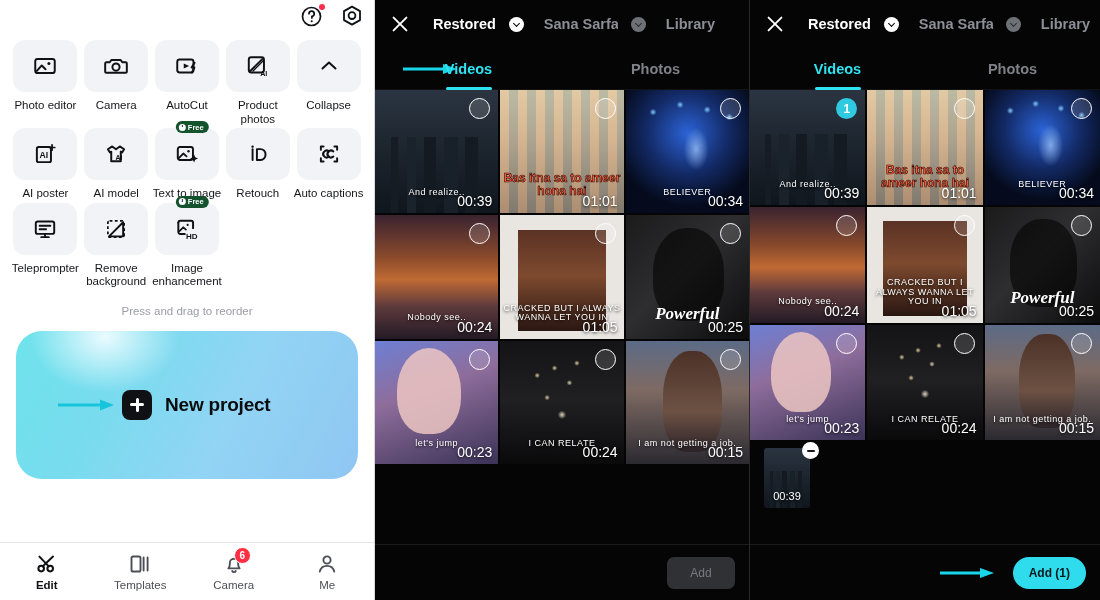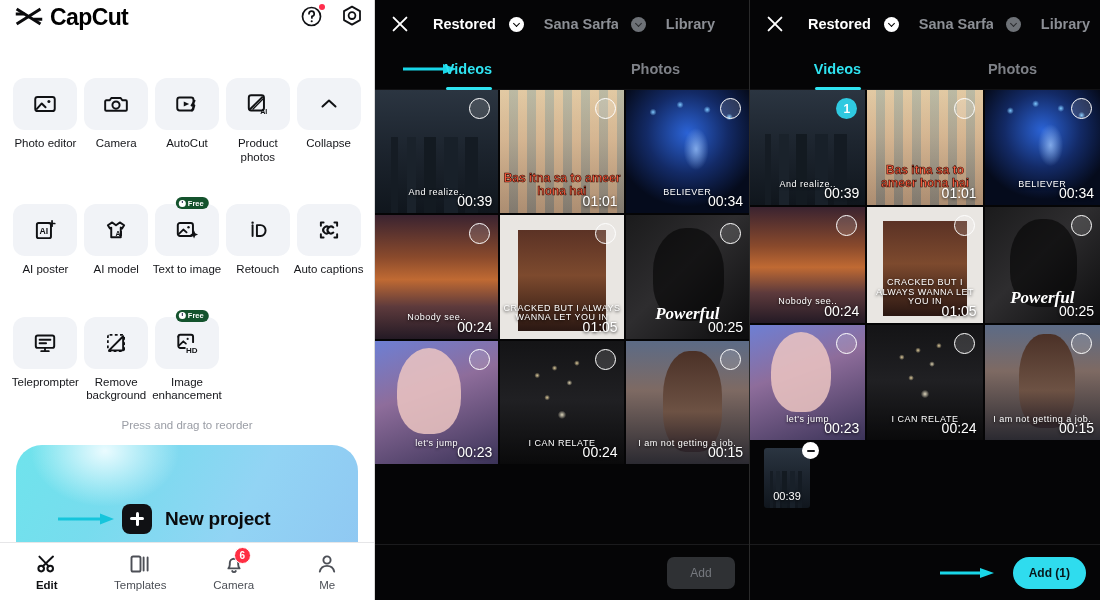--- a/index.html
+++ b/index.html
@@ -40,21 +40,20 @@
   .tools {
     padding: 6px 10px 0 10px;
     display: grid; grid-template-columns: repeat(5, 1fr);
     row-gap: 2px;
   }
   .tool { display: flex; flex-direction: column; align-items: center; cursor: pointer; }
   .tool-tile {
     width: 64px; height: 52px; border-radius: 12px;
     background: #F1F3F7; display: flex; align-items: center; justify-content: center;
     position: relative;
-    margin-top: 38px;
   }
   .tool-label {
     margin-top: 7px; font-size: 11.5px; color: #15161A;
     text-align: center; line-height: 1.18; max-width: 70px;
   }
   .free-badge {
     position: absolute; top: -7px; left: 50%; transform: translateX(-34%);
     background: #14532d; color: #fff; font-size: 7.5px; font-weight: 700;
     border-radius: 7px; padding: 1.5px 5px 1.5px 3px;
     display: flex; align-items: center; gap: 2px; white-space: nowrap;
@@ -323,27 +322,20 @@
   .cap-sm    { font-size: 9px; font-weight: 400; letter-spacing: .5px; }
 </style>
 </head>
 <body>
 
 <div id="app">
 
   <div class="panel1">
 
     <div class="p1-header">
-      <div class="brand">
-        <svg class="brand-logo" viewBox="0 0 34 22">
-          <path d="M3 2 L30 19 M30 2 L3 19" stroke="#0b0b0d" stroke-width="3.4" fill="none"></path>
-          <path d="M2 7.5 L12 7.5 M22 13.5 L32 13.5" stroke="#0b0b0d" stroke-width="3.4" fill="none"></path>
-        </svg>
-        <span class="brand-name">CapCut</span>
-      </div>
       <div class="p1-header-right">
         <div class="ico-btn">
           <svg viewBox="0 0 24 24" width="24" height="24">
             <circle cx="11.5" cy="12.5" r="9" fill="none" stroke="#101114" stroke-width="1.7"></circle>
             <path d="M9 9.8a2.6 2.6 0 1 1 2.9 2.6v1.6" fill="none" stroke="#101114" stroke-width="1.7" stroke-linecap="round"></path>
             <circle cx="11.7" cy="17.2" r="1.05" fill="#101114"></circle>
           </svg>
           <span class="red-dot"></span>
         </div>
         <div class="ico-btn">

